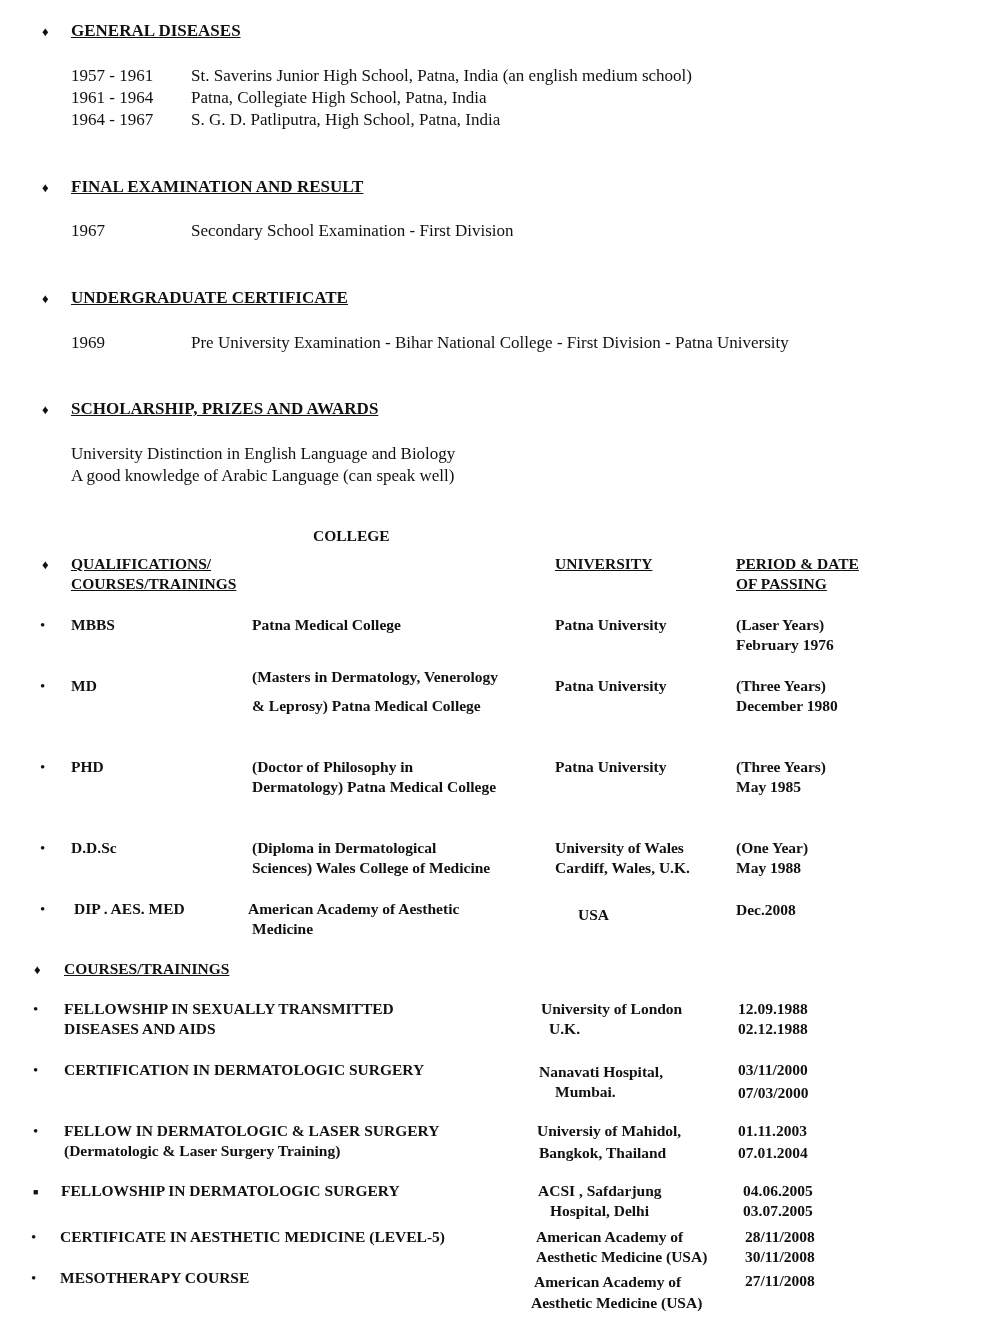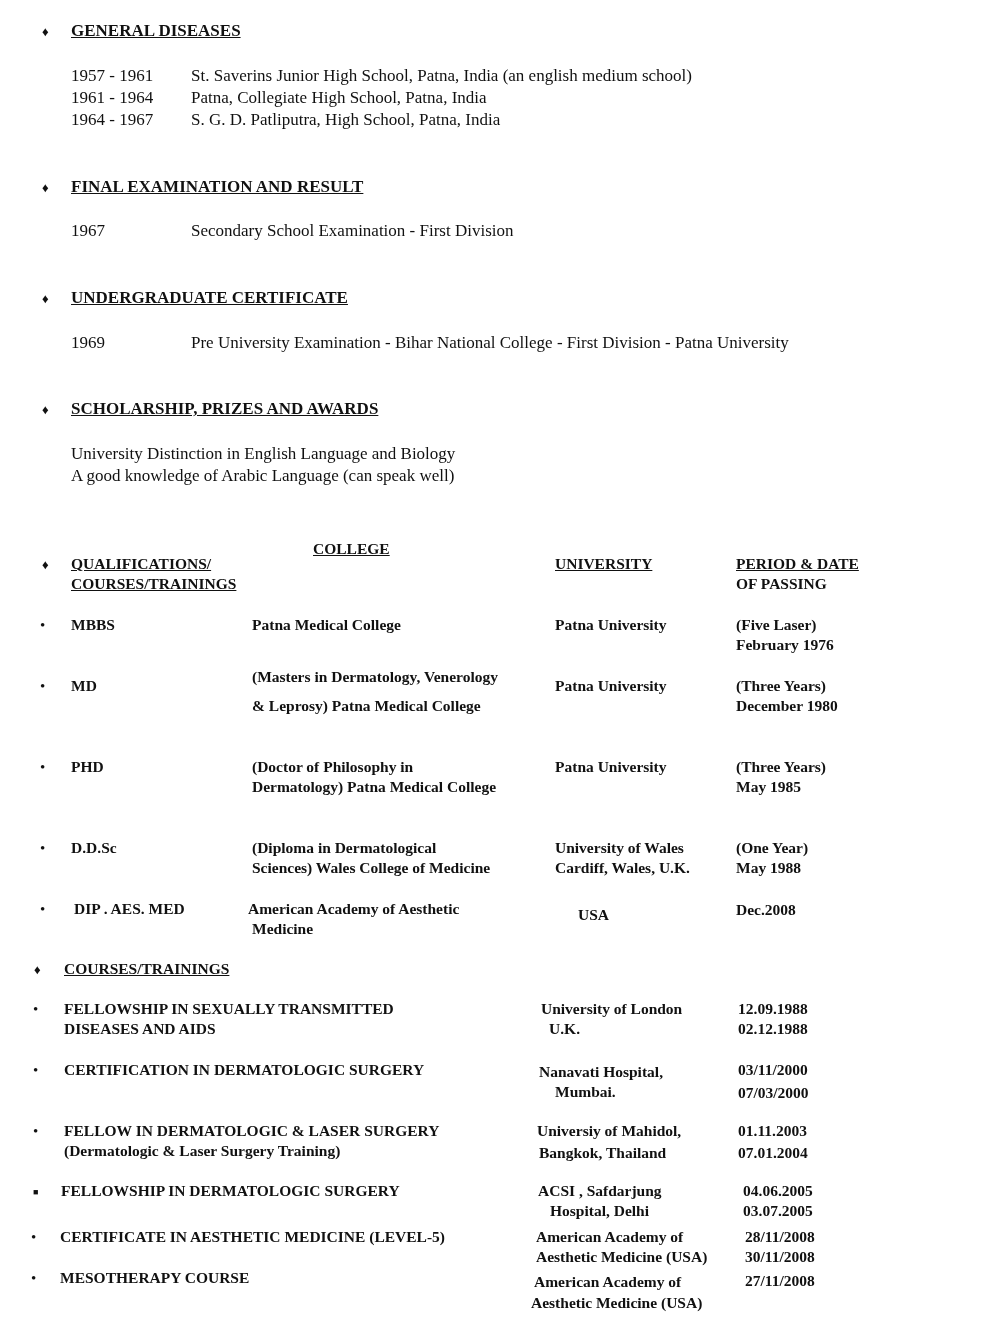--- a/index.html
+++ b/index.html
@@ -38,30 +38,30 @@
 <span class="abs reg" style="left:191px;top:333px">Pre University Examination - Bihar National College - First Division - Patna University</span>
 
 <span class="abs diamond" style="left:42px;top:402px">♦</span>
 <span class="abs head" style="left:71px;top:399px">SCHOLARSHIP, PRIZES AND AWARDS</span>
 <span class="abs reg" style="left:71px;top:444px">University Distinction in English Language and Biology</span>
 <span class="abs reg" style="left:71px;top:466px">A good knowledge of Arabic Language (can speak well)</span>
 
 <span class="abs diamond" style="left:42px;top:557px">♦</span>
 <span class="abs bold" style="left:71px;top:555px;text-decoration:underline">QUALIFICATIONS/</span>
 <span class="abs bold" style="left:71px;top:575px;text-decoration:underline">COURSES/TRAININGS</span>
-<span class="abs bold" style="left:313px;top:540px;text-decoration:underline">COLLEGE</span>
+<span class="abs bold" style="left:313px;top:527px;">COLLEGE</span>
 <span class="abs bold" style="left:555px;top:555px;text-decoration:underline">UNIVERSITY</span>
 <span class="abs bold" style="left:736px;top:555px;text-decoration:underline">PERIOD &amp; DATE</span>
-<span class="abs bold" style="left:736px;top:575px;">OF PASSING</span>
+<span class="abs bold" style="left:736px;top:575px;text-decoration:underline">OF PASSING</span>
 
 <span class="abs dot" style="left:40px;top:617px">•</span>
 <span class="abs bold" style="left:71px;top:616px">MBBS</span>
 <span class="abs bold" style="left:252px;top:616px">Patna Medical College</span>
 <span class="abs bold" style="left:555px;top:616px">Patna University</span>
-<span class="abs bold" style="left:736px;top:616px">(Five Laser)</span>
+<span class="abs bold" style="left:736px;top:616px">(Laser Years)</span>
 <span class="abs bold" style="left:736px;top:636px">February 1976</span>
 
 <span class="abs dot" style="left:40px;top:678px">•</span>
 <span class="abs bold" style="left:71px;top:677px">MD</span>
 <span class="abs bold" style="left:252px;top:668px">(Masters in Dermatology, Venerology</span>
 <span class="abs bold" style="left:252px;top:697px">&amp; Leprosy) Patna Medical College</span>
 <span class="abs bold" style="left:555px;top:677px">Patna University</span>
 <span class="abs bold" style="left:736px;top:677px">(Three Years)</span>
 <span class="abs bold" style="left:736px;top:697px">December 1980</span>
 

